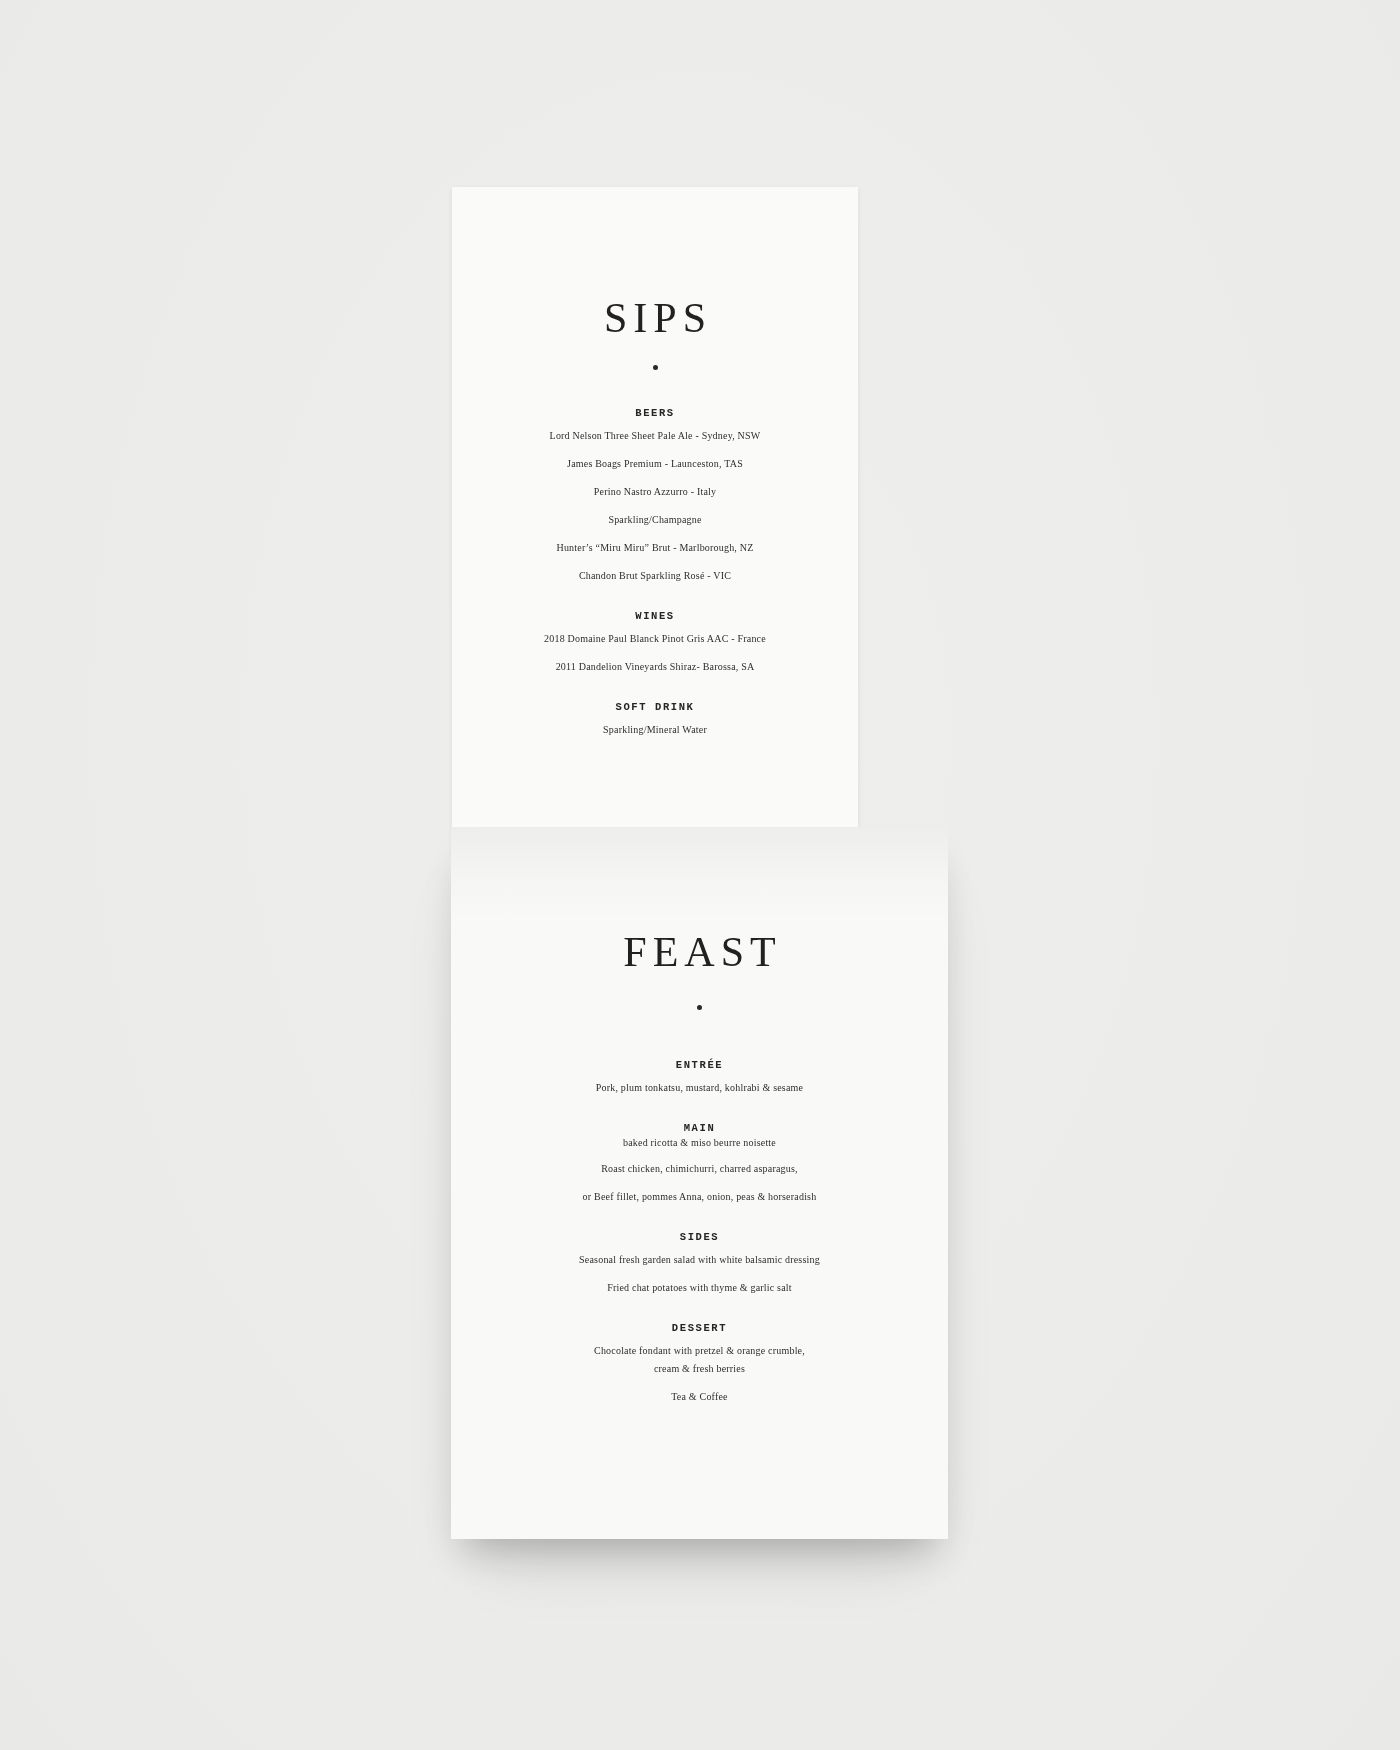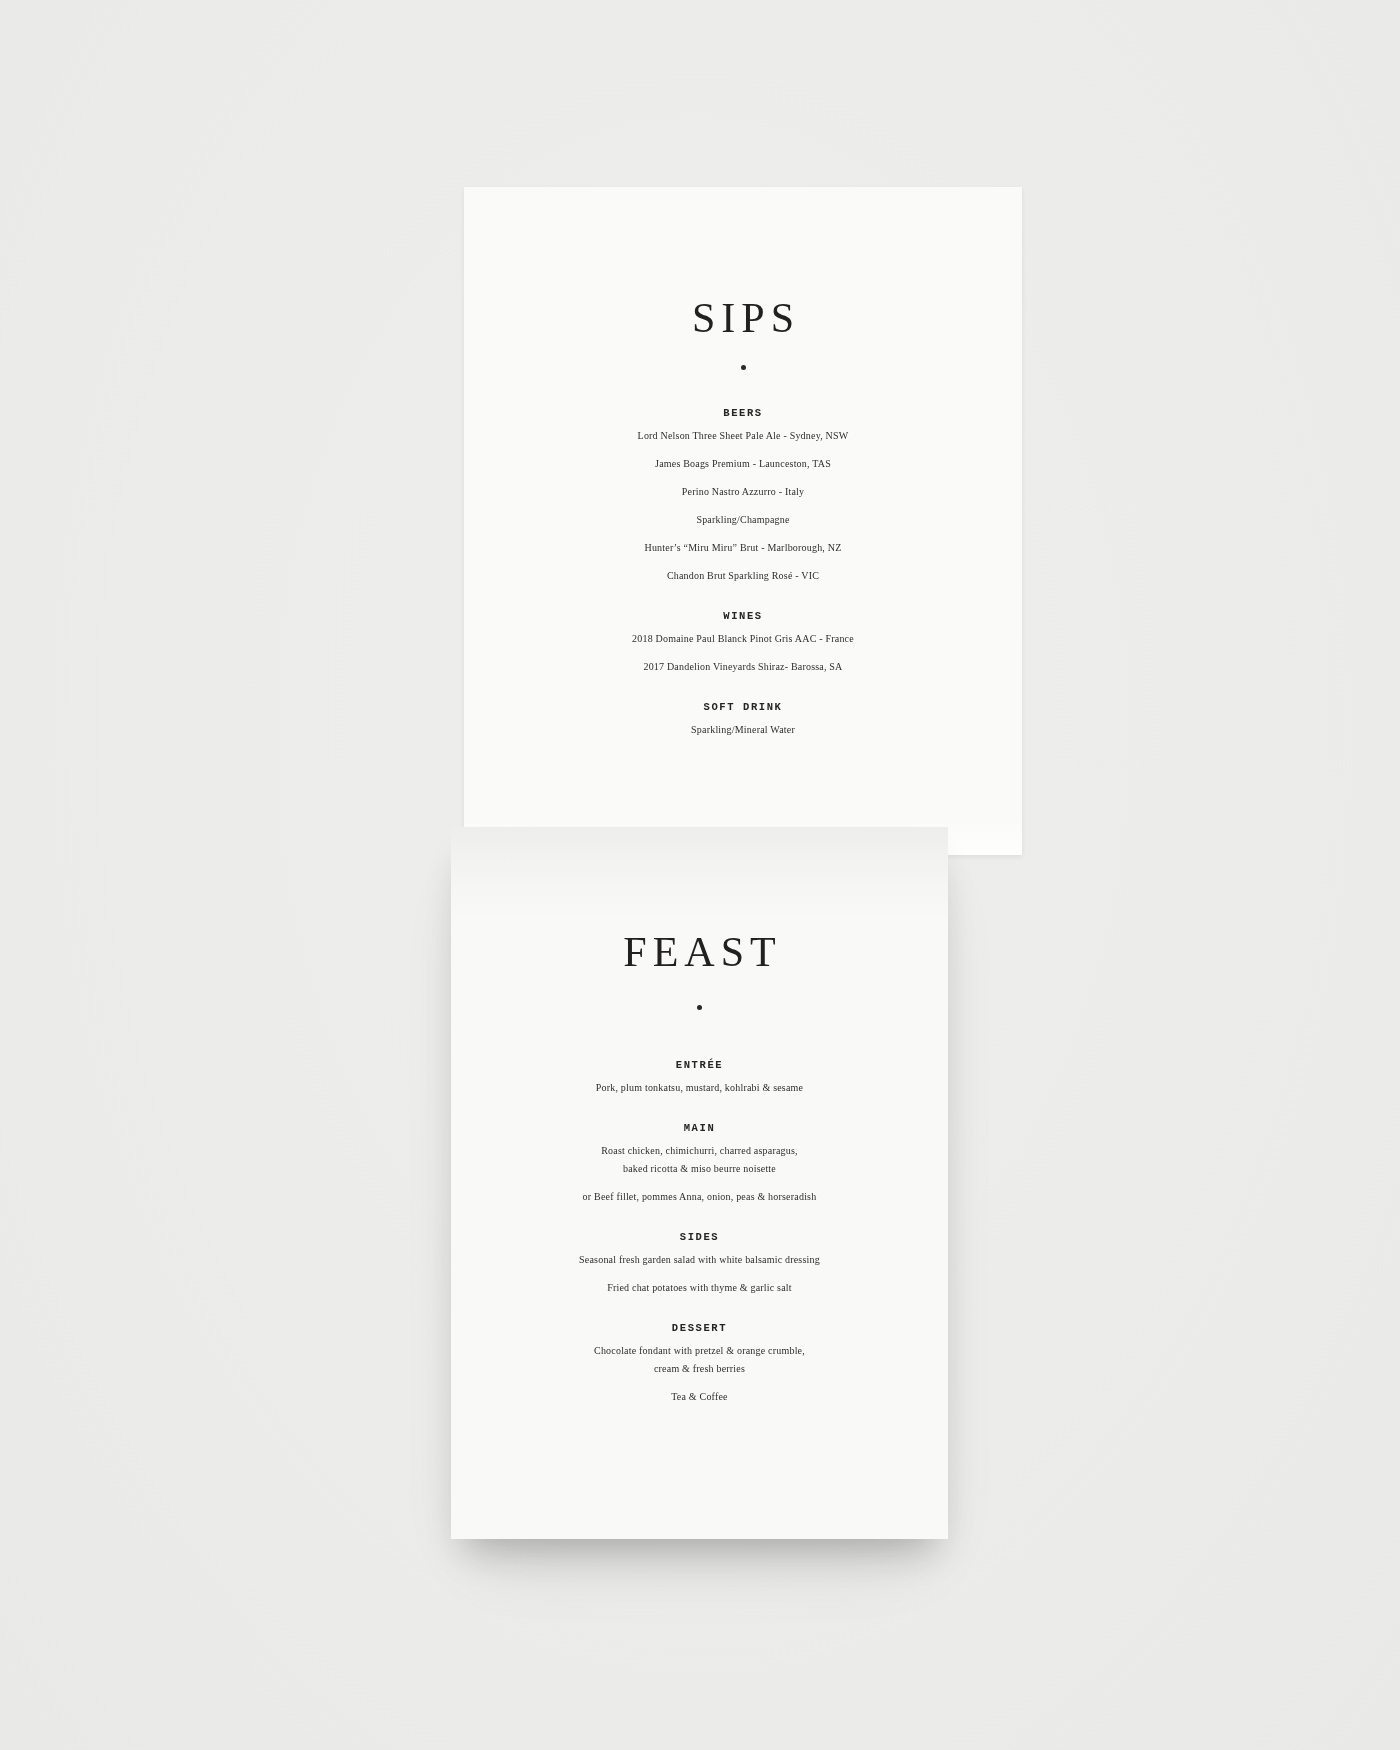--- a/index.html
+++ b/index.html
@@ -20,23 +20,23 @@
     overflow: hidden;
   }
   .card {
     position: absolute;
     box-sizing: border-box;
     background: #fafaf8;
     text-align: center;
     color: #2f2e2b;
   }
   .card-sips {
-    left: 464px;
+    left: 452px;
     top: 187px;
-    width: 558px;
+    width: 406px;
     height: 668px;
     padding-top: 108px;
     box-shadow: 0 2px 5px rgba(30,30,25,0.07);
   }
   .card-feast {
     left: 451px;
     top: 827px;
     width: 497px;
     height: 712px;
     padding-top: 102px;
@@ -115,42 +115,42 @@
       <div class="line">James Boags Premium - Launceston, TAS</div>
       <div class="line">Perino Nastro Azzurro - Italy</div>
       <div class="line">Sparkling/Champagne</div>
       <div class="line">Hunter’s “Miru Miru” Brut - Marlborough, NZ</div>
       <div class="line">Chandon Brut Sparkling Rosé - VIC</div>
     </div>
 
     <div class="section">
       <div class="label">WINES</div>
       <div class="line first">2018 Domaine Paul Blanck Pinot Gris AAC - France</div>
-      <div class="line">2017 Dandelion Vineyards Shiraz- Barossa, SA</div>
+      <div class="line">2011 Dandelion Vineyards Shiraz- Barossa, SA</div>
     </div>
 
     <div class="section">
       <div class="label">SOFT DRINK</div>
       <div class="line first">Sparkling/Mineral Water</div>
     </div>
   </section>
 
   <section class="card card-feast">
     <h1 class="menu-title">FEAST</h1>
     <div class="dot"></div>
 
     <div class="section sec-first">
       <div class="label">ENTRÉE</div>
       <div class="line first">Pork, plum tonkatsu, mustard, kohlrabi &amp; sesame</div>
     </div>
 
     <div class="section">
       <div class="label">MAIN</div>
+      <div class="line cont">baked ricotta &amp; miso beurre noisette</div>
       <div class="line first">Roast chicken, chimichurri, charred asparagus,</div>
-      <div class="line cont">baked ricotta &amp; miso beurre noisette</div>
       <div class="line">or Beef fillet, pommes Anna, onion, peas &amp; horseradish</div>
     </div>
 
     <div class="section">
       <div class="label">SIDES</div>
       <div class="line first">Seasonal fresh garden salad with white balsamic dressing</div>
       <div class="line">Fried chat potatoes with thyme &amp; garlic salt</div>
     </div>
 
     <div class="section">

